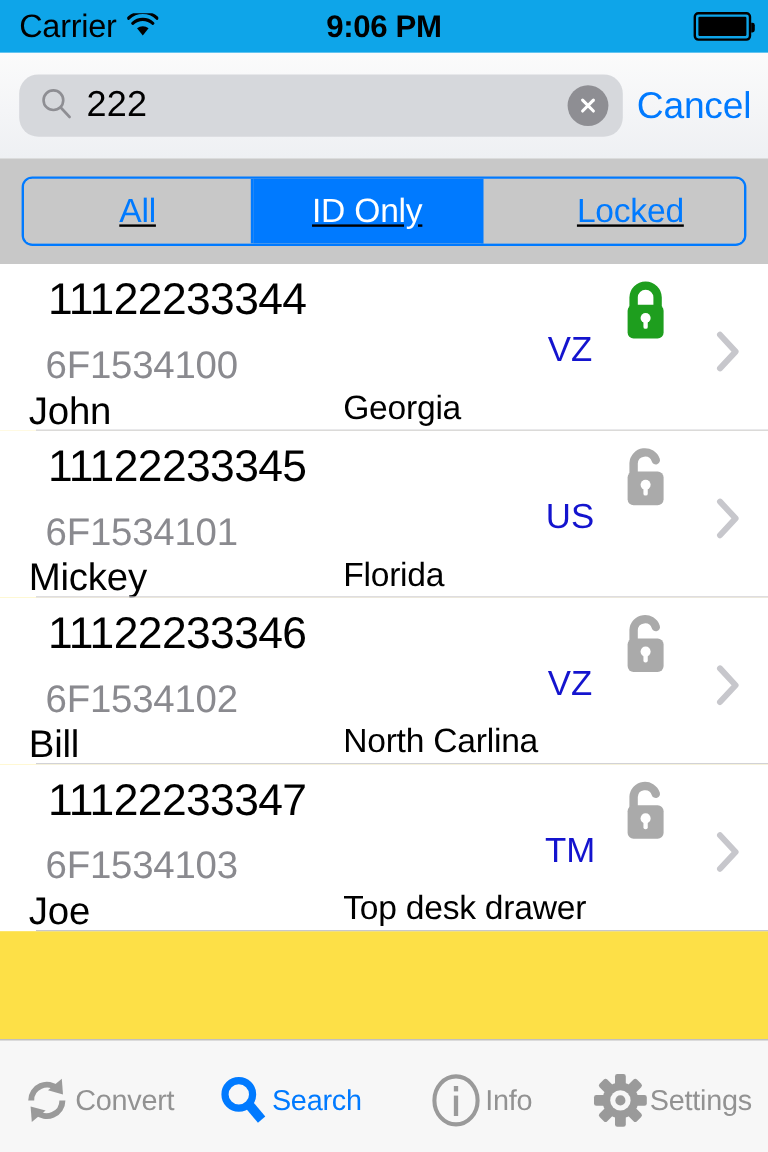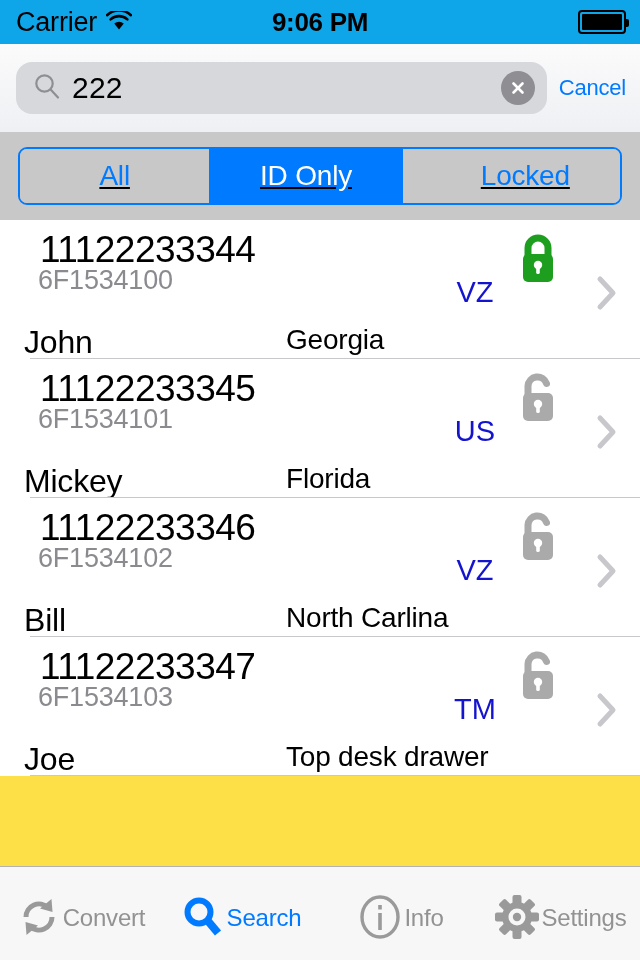--- a/index.html
+++ b/index.html
@@ -114,21 +114,21 @@
   .clear-btn {
     width: 34px; height: 34px;
     border-radius: 50%;
     background: #8e8e93;
     display: flex;
     align-items: center;
     justify-content: center;
     flex: 0 0 auto;
   }
   .cancel-btn {
-    font-size: 22px;
+    font-size: 31px;
     color: #007aff;
     margin-left: 12px;
     letter-spacing: -0.2px;
     white-space: nowrap;
   }
 
   
   .segment-zone {
     position: absolute;
     top: 132px; left: 0;
@@ -194,22 +194,22 @@
     left: 40px;
     top: 11px;
     font-size: 37px;
     color: #000;
     letter-spacing: -0.5px;
     line-height: 1;
   }
   .row-serial {
     position: absolute;
     left: 38px;
-    top: 47px;
-    font-size: 27px;
+    top: 68px;
+    font-size: 32px;
     color: #8a8a8f;
     letter-spacing: -0.2px;
     line-height: 1;
   }
   .row-name {
     position: absolute;
     left: 24px;
     top: 106px;
     font-size: 32px;
     color: #000;

